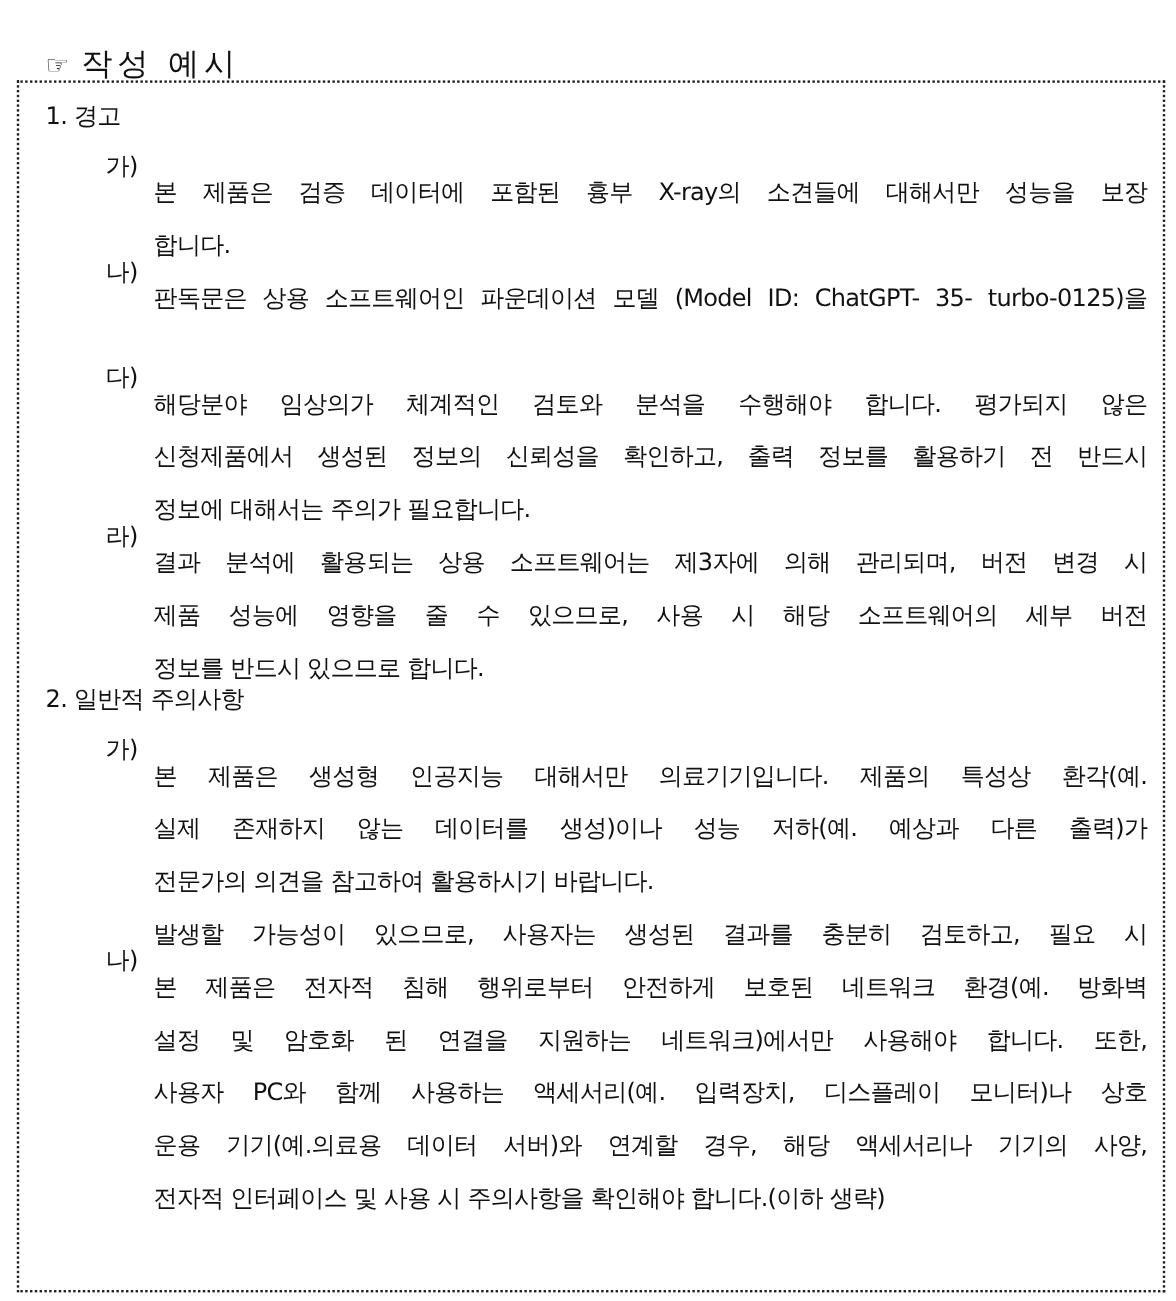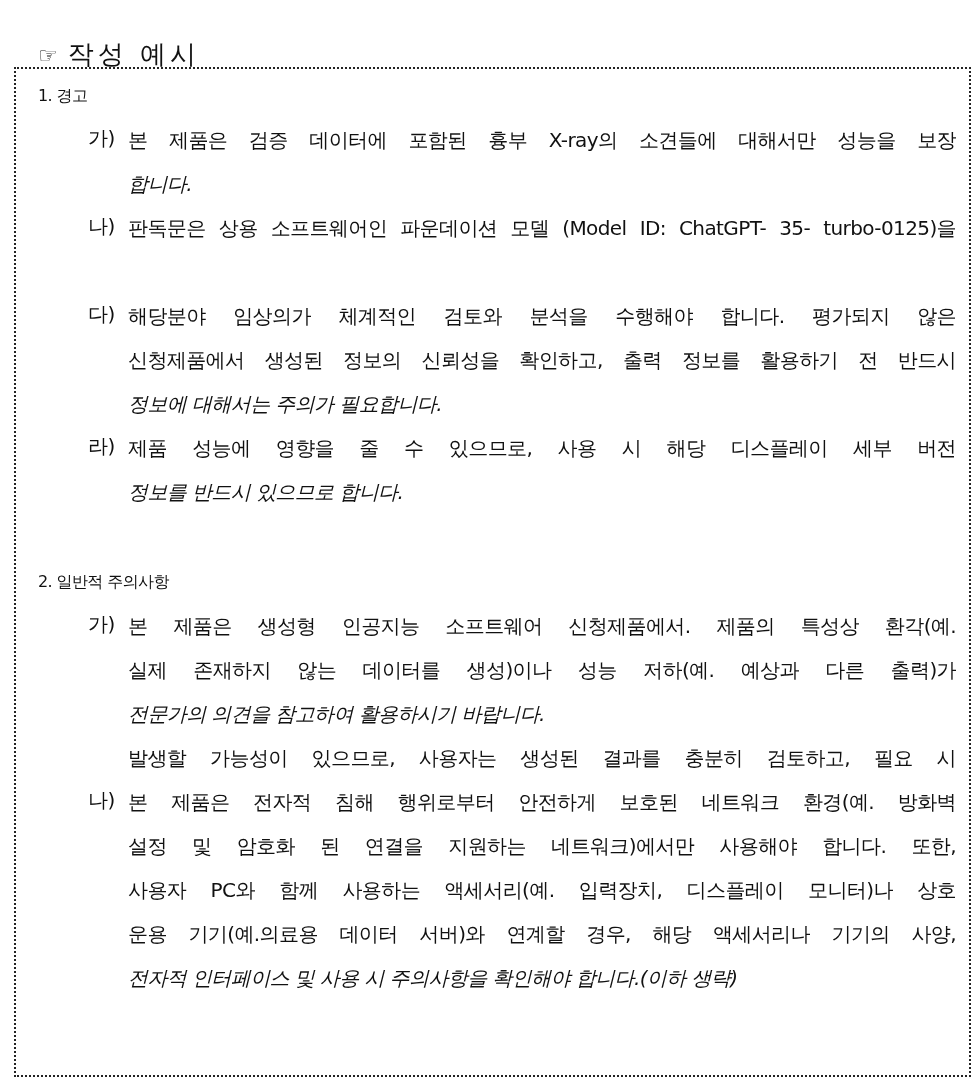--- a/index.html
+++ b/index.html
@@ -14,34 +14,34 @@
     line-height: 40px;
     margin-top: 30px;
   }
   .title .hand { font-size: 22px; margin-right: 10px; letter-spacing: 0; }
   .box {
     position: absolute; left: 14px; top: 67px; width: 957px; height: 1010px;
     border: 2px dotted #222; box-sizing: border-box;
   }
   .section-head {
     position: absolute; left: 22px;
-    font-size: 16px; line-height: 30px; letter-spacing: -0.6px;
+    font-size: 20px; line-height: 30px; letter-spacing: -0.6px;
   }
   .item {
     position: absolute; left: 72px; width: 868px;
     font-size: 20px; letter-spacing: -0.6px;
   }
   .item .marker { position: absolute; left: 0; top: 0; }
   .item .line {
     display: block; padding-left: 40px; height: 44px; line-height: 30px;
     text-align: justify; text-align-last: justify; white-space: nowrap;
   }
   .item .line.last { text-align-last: left; }
-  .line span.txt { display: inline-block; width: 100%; text-align: justify; text-align-last: justify; }
-  .line.last span.txt { text-align-last: left; font-style: italic; }
+  .line span.txt { display: inline-block; width: 100%; text-align: justify; text-align-last: justify; margin-top: 20px; }
+  .line.last span.txt { text-align-last: left; }
 </style>
 </head>
 <body>
 
 <div class="title">
   <span class="hand">☞</span><span>작성 예시</span>
 </div>
 
 <div class="box">
 
@@ -60,29 +60,30 @@
 
   <div class="item" style="top:232px;">
     <span class="marker">다)</span>
     <span class="line"><span class="txt">해당분야 임상의가 체계적인 검토와 분석을 수행해야 합니다. 평가되지 않은</span></span>
     <span class="line"><span class="txt">신청제품에서 생성된 정보의 신뢰성을 확인하고, 출력 정보를 활용하기 전 반드시</span></span>
     <span class="line last"><span class="txt">정보에 대해서는 주의가 필요합니다.</span></span>
   </div>
 
   <div class="item" style="top:364px;">
     <span class="marker">라)</span>
-    <span class="line"><span class="txt">제품 성능에 영향을 줄 수 있으므로, 사용 시 해당 디스플레이 세부 버전</span></span>
+    <span class="line"><span class="txt">결과 분석에 활용되는 상용 소프트웨어는 제3자에 의해 관리되며, 버전 변경 시</span></span>
+    <span class="line"><span class="txt">제품 성능에 영향을 줄 수 있으므로, 사용 시 해당 소프트웨어의 세부 버전</span></span>
     <span class="line last"><span class="txt">정보를 반드시 있으므로 합니다.</span></span>
   </div>
 
   <div class="section-head" style="top:498px;">2. 일반적 주의사항</div>
 
   <div class="item" style="top:542px;">
     <span class="marker">가)</span>
-    <span class="line"><span class="txt">본 제품은 생성형 인공지능 소프트웨어 신청제품에서. 제품의 특성상 환각(예.</span></span>
+    <span class="line"><span class="txt">본 제품은 생성형 인공지능 대해서만 의료기기입니다. 제품의 특성상 환각(예.</span></span>
     <span class="line"><span class="txt">실제 존재하지 않는 데이터를 생성)이나 성능 저하(예. 예상과 다른 출력)가</span></span>
     <span class="line last"><span class="txt">전문가의 의견을 참고하여 활용하시기 바랍니다.</span></span>
     <span class="line"><span class="txt">발생할 가능성이 있으므로, 사용자는 생성된 결과를 충분히 검토하고, 필요 시</span></span>
   </div>
 
   <div class="item" style="top:718px;">
     <span class="marker">나)</span>
     <span class="line"><span class="txt">본 제품은 전자적 침해 행위로부터 안전하게 보호된 네트워크 환경(예. 방화벽</span></span>
     <span class="line"><span class="txt">설정 및 암호화 된 연결을 지원하는 네트워크)에서만 사용해야 합니다. 또한,</span></span>
     <span class="line"><span class="txt">사용자 PC와 함께 사용하는 액세서리(예. 입력장치, 디스플레이 모니터)나 상호</span></span>

